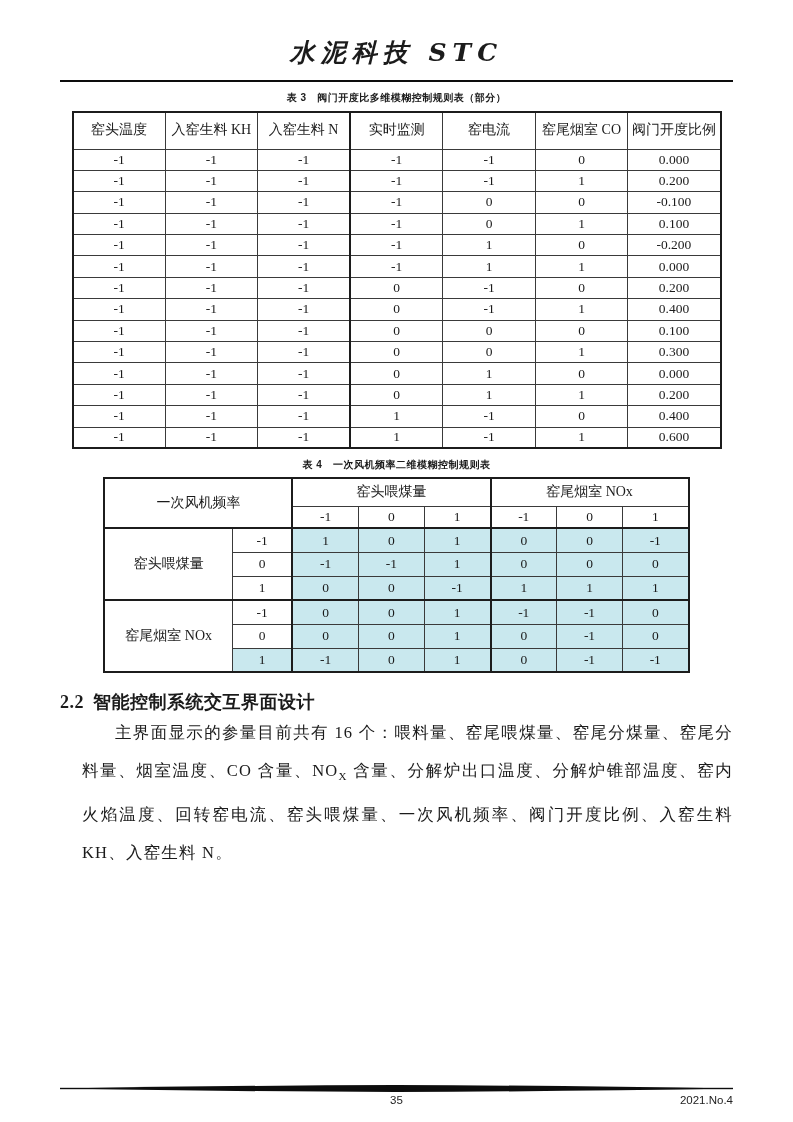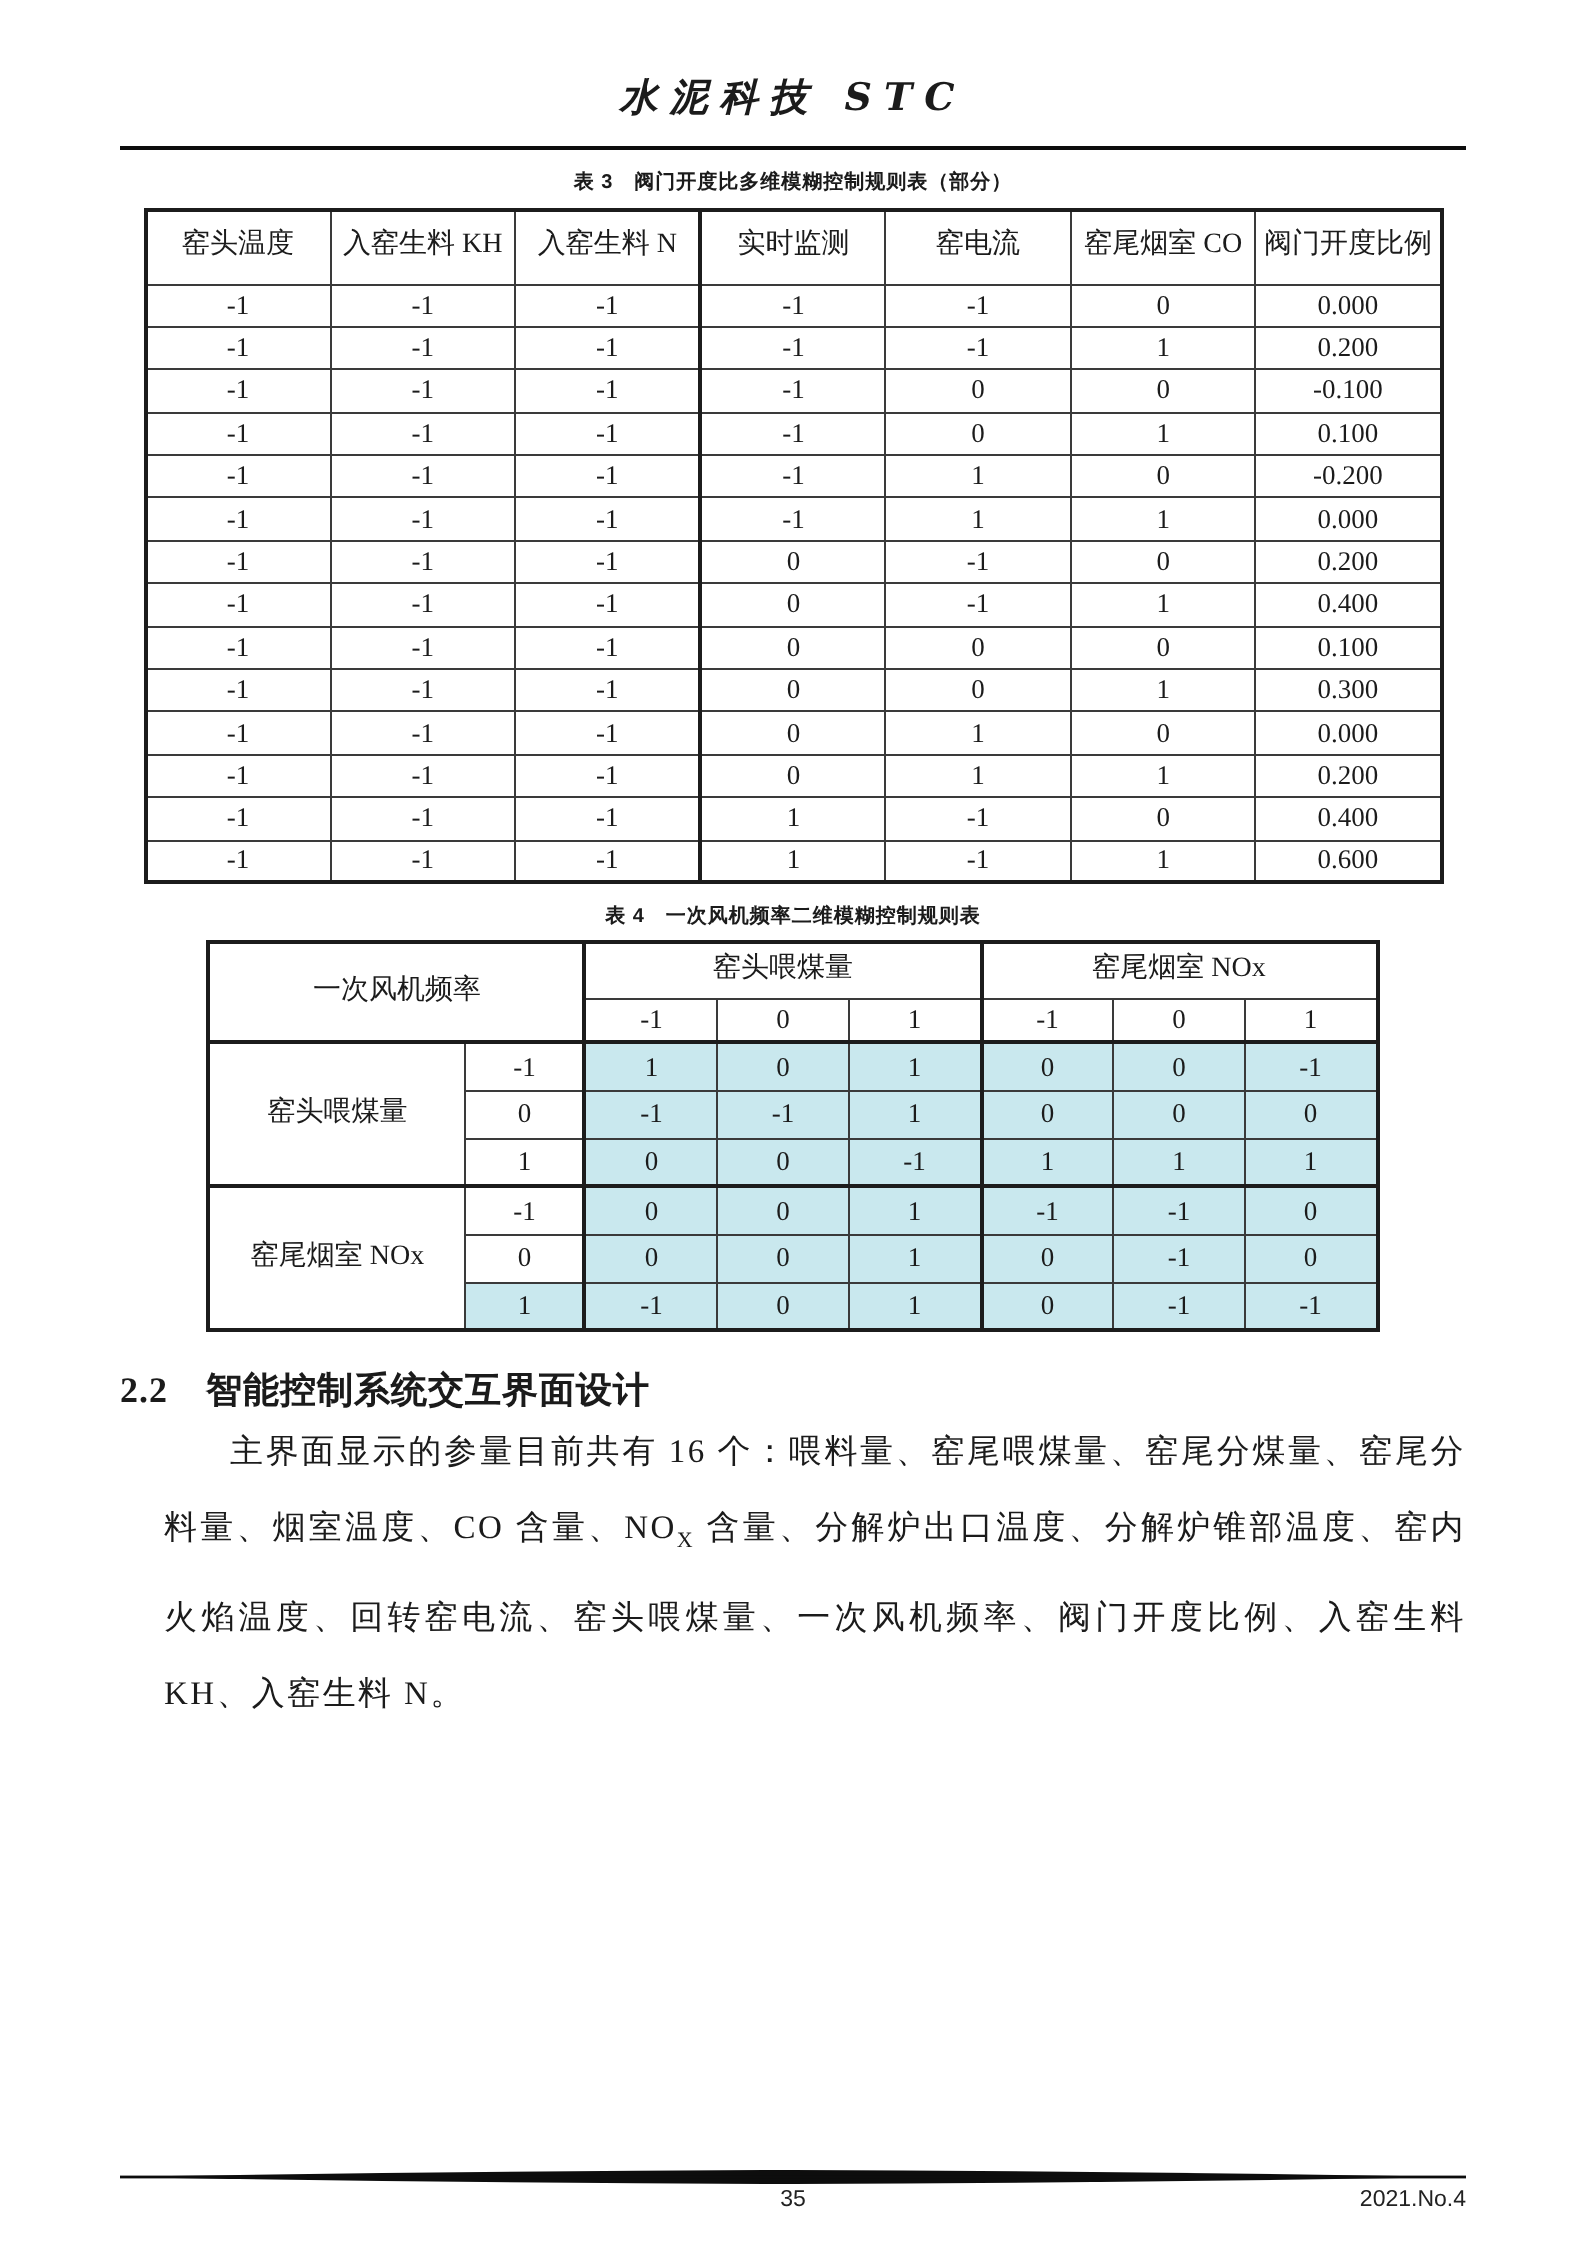--- a/index.html
+++ b/index.html
@@ -8,21 +8,21 @@
     width:793px; height:1122px; margin:0 auto; background:#ffffff;
     position:relative; overflow:hidden; color:#1b1b1b;
     font-family:"Liberation Serif","DejaVu Serif",serif;
   }
   .content { padding:0 60px; }
 
   
   .journal-title {
     margin-top:36px; text-align:center;
     font-family:"DejaVu Serif","Liberation Serif",serif;
-    font-style:italic; font-weight:bold; font-size:19px; letter-spacing:6px;
+    font-style:italic; font-weight:bold; font-size:25px; letter-spacing:6px;
   }
   .header-rule { margin-top:11px; border-top:2.5px solid #0d0d0d; height:0; }
 
   
   .table-caption {
     text-align:center; font-family:"Liberation Sans","DejaVu Sans",sans-serif;
     font-weight:bold; font-size:10px; letter-spacing:0.5px;
   }
   .cap3 { margin-top:9px; }
   .cap4 { margin-top:9px; }
@@ -53,21 +53,21 @@
   .t4 .hl { background:var(--hl,#c9e8ee); }
   .t4 col.c1 { width:128px; } .t4 col.c2 { width:60px; }
   .t4 col.cd { width:66px; }
 
   
   .section-heading {
     margin-top:17px; font-size:18px; font-weight:bold;
     font-family:"Liberation Sans","DejaVu Sans",sans-serif; letter-spacing:0.5px;
   }
   .section-heading .num {
-    font-family:"Liberation Serif","DejaVu Serif",serif; margin-right:19px;
+    font-family:"Liberation Serif","DejaVu Serif",serif; margin-right:9px;
   }
   .para {
     font-size:16.5px; line-height:38px; text-align:justify;
     text-indent:2em; letter-spacing:1.2px; margin-top:8px;
   }
   .para sub { font-size:11px; }
   .p1 { margin-top:12px; }
   .p2 { margin-top:0;margin-left:22px; }
 
   

